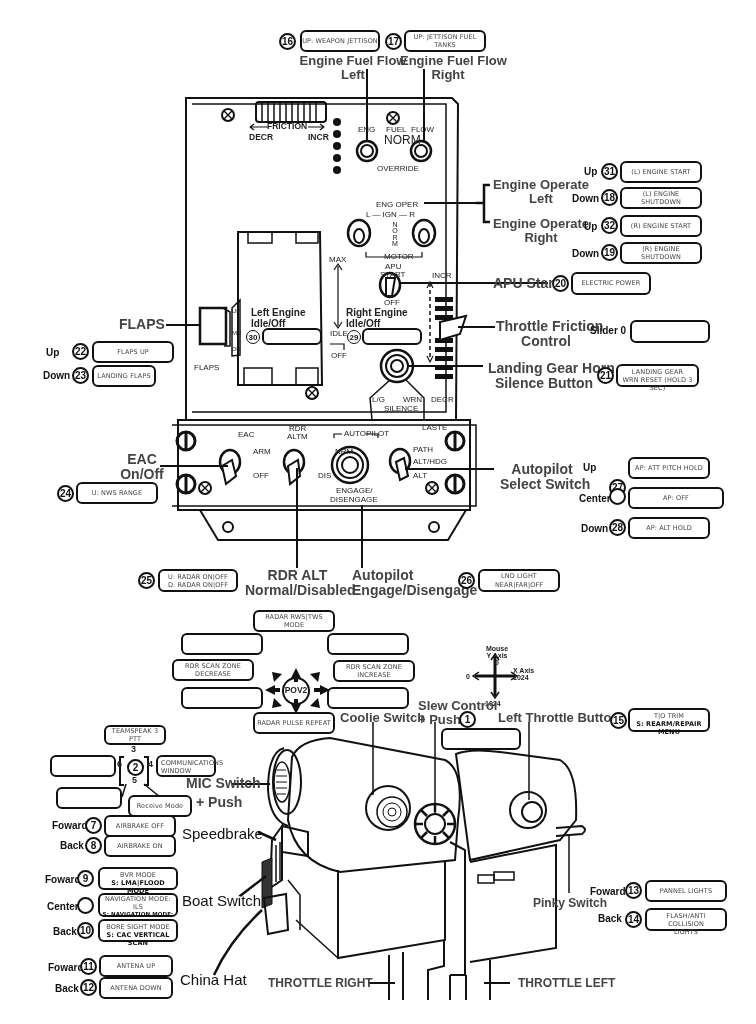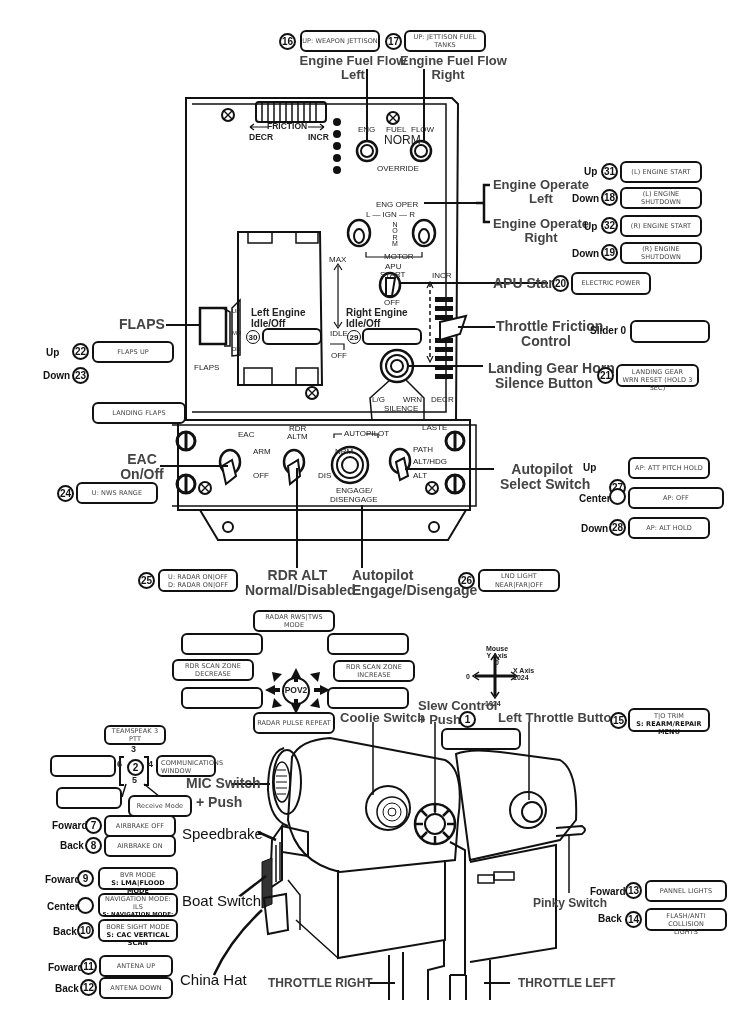--- a/index.html
+++ b/index.html
@@ -345,21 +345,21 @@
 <div class="lbl dark" style="left:346px;top:307px;font-size:10px;text-align:left;"><span>Right Engine</span><br><span>Idle/Off</span></div>
 <div class="num sm" style="left:347px;top:330px;">29</div>
 <div class="box" style="left:362px;top:328px;width:60px;height:17px;"></div>
 
 <div class="lbl" style="left:119px;top:317px;font-size:14px;">FLAPS</div>
 <div class="side" style="left:46px;top:347px;">Up</div>
 <div class="num" style="left:72px;top:343px;">22</div>
 <div class="box" style="left:92px;top:341px;width:82px;height:22px;">FLAPS UP</div>
 <div class="side" style="left:43px;top:370px;">Down</div>
 <div class="num" style="left:72px;top:367px;">23</div>
-<div class="box" style="left:92px;top:365px;width:94px;height:22px;margin-top:37px;">LANDING FLAPS</div>
+<div class="box" style="left:92px;top:365px;width:64px;height:22px;">LANDING FLAPS</div>
 
 <div class="lbl" style="left:120px;top:452px;width:44px;font-size:14px;"><span>EAC</span><br><span>On/Off</span></div>
 <div class="num" style="left:57px;top:485px;">24</div>
 <div class="box" style="left:76px;top:482px;width:82px;height:22px;">U: NWS RANGE</div>
 
 <div class="lbl" style="left:500px;top:462px;width:84px;font-size:14px;"><span>Autopilot</span><br><span>Select Switch</span></div>
 <div class="side" style="left:583px;top:462px;">Up</div>
 <div class="num" style="left:609px;top:479px;">27</div>
 <div class="box" style="left:628px;top:457px;width:82px;height:22px;">AP: ATT PITCH HOLD</div>
 <div class="side" style="left:579px;top:493px;">Center</div>

